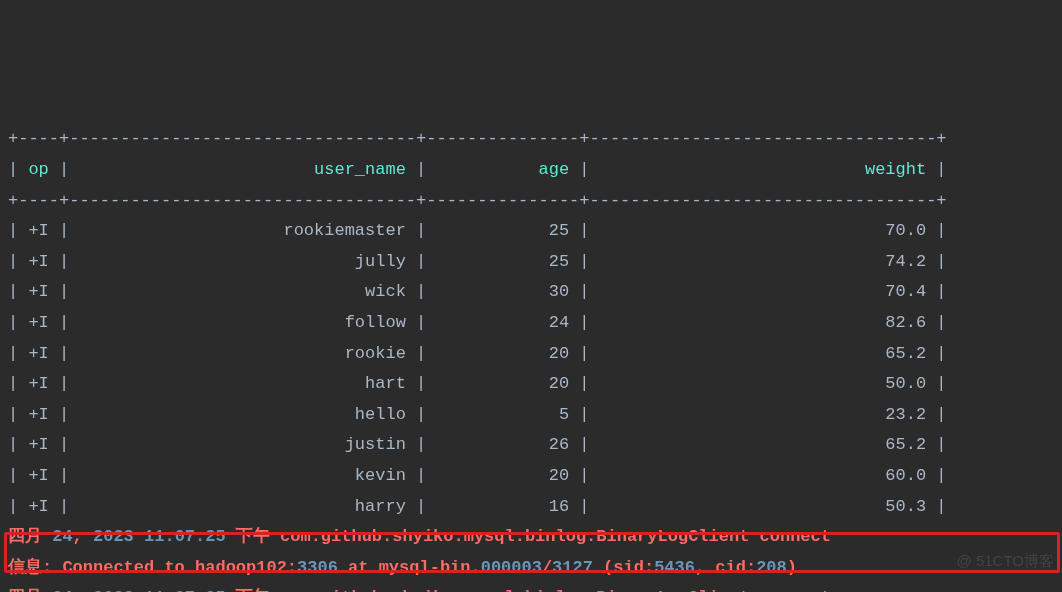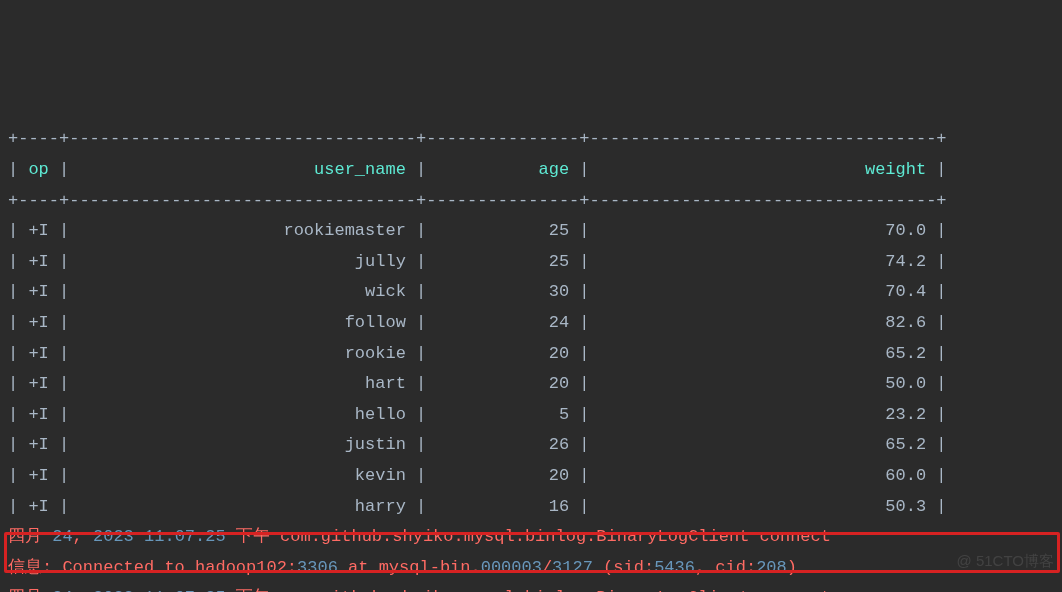--- a/index.html
+++ b/index.html
@@ -26,20 +26,21 @@
     color: #a9b7c6;
   }
   .hdr {
     color: #5eead4;
   }
   .val {
     color: #a9b7c6;
   }
   .log-line {
     color: #ff6b64;
+    font-weight: bold;
   }
   .log-number {
     color: #6897bb;
   }
   .highlight-box {
     position: absolute;
     border: 3px solid #d62222;
     left: 4px;
     width: 1050px;
     top: 532px;

